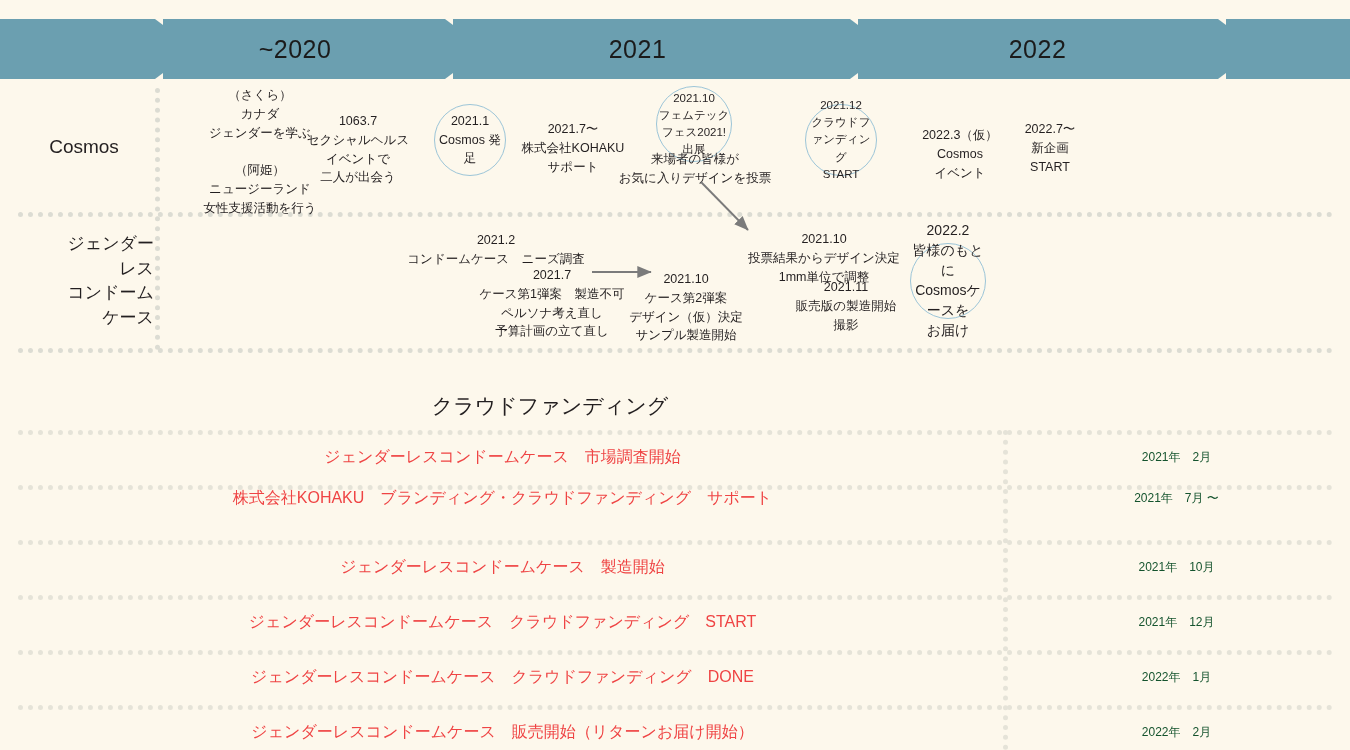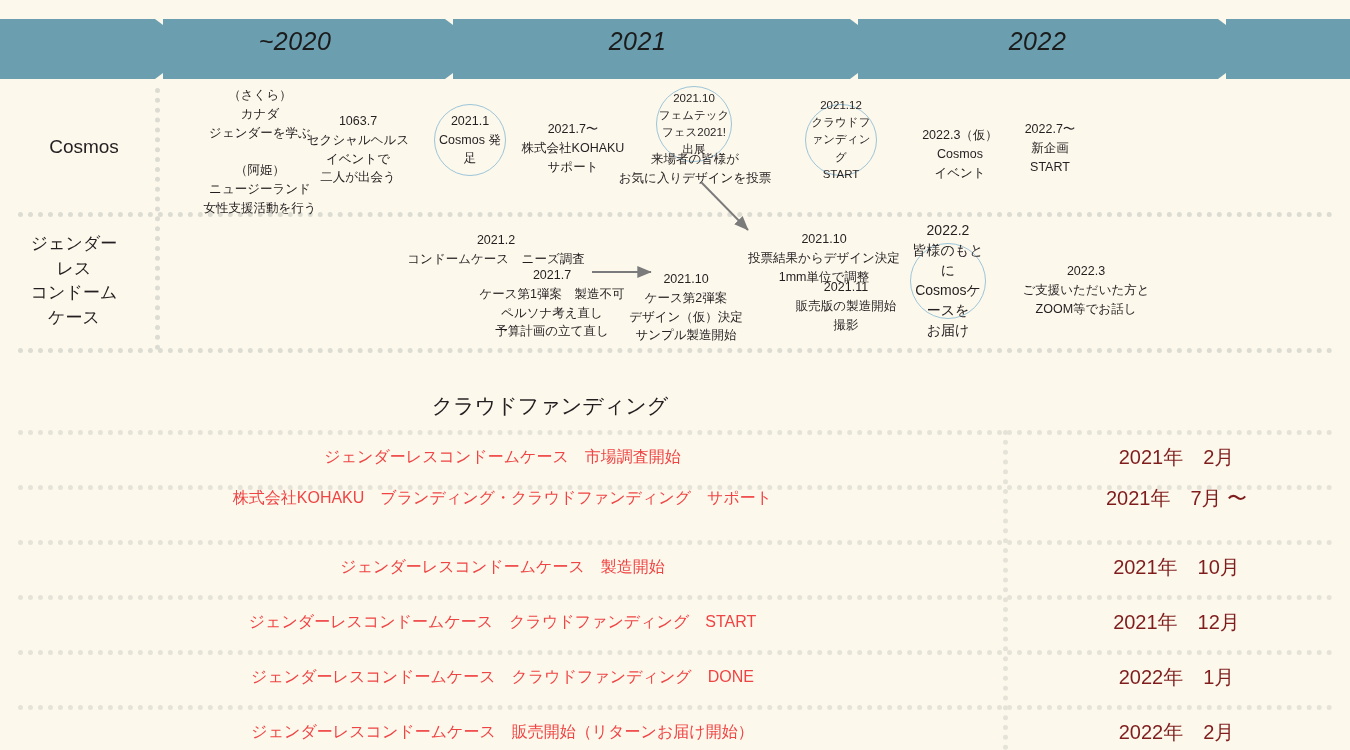--- a/index.html
+++ b/index.html
@@ -10,37 +10,36 @@
     font-family: "Liberation Sans", "DejaVu Sans", sans-serif;
     color: #231f20;
     overflow: hidden;
   }
   #root { position: relative; width: 1350px; height: 750px; }
 
   
   .timeline-bar { position: absolute; left: 0; top: 19px; width: 1350px; height: 60px; }
   .timeline-bar svg { display: block; }
   .chev-label {
-    position: absolute; top: 11px; height: 60px;
+    position: absolute; top: 19px; height: 60px;
     display: flex; align-items: center; justify-content: center;
     font-size: 25px; color: #1b1b1b; letter-spacing: .5px;
     font-family: "Liberation Sans", "DejaVu Sans", sans-serif;
-    font-style: italic;
   }
   .chev-label.c0 { left: 195px; width: 200px; }
   .chev-label.c1 { left: 540px; width: 195px; }
   .chev-label.c2 { left: 945px; width: 185px; }
 
   
   .row-label {
     position: absolute; text-align: center;
     font-size: 17px; line-height: 1.45; color: #231f20;
   }
   #label-cosmos { left: 20px; top: 133px; width: 128px; font-size: 19px; }
-  #label-case { left: 4px; top: 232px; width: 140px; }
+  #label-case { left: 14px; top: 232px; width: 140px; text-align: right; }
 
   
   .hrule {
     position: absolute; height: 0; border-top: 5px dotted #dcdcd3;
   }
   .vrule {
     position: absolute; width: 0; border-left: 5px dotted #dcdcd3;
   }
   .vrule.light { border-left-color: #e5e3d8; }
   .hrule.light { border-top-color: #e5e3d8; }
@@ -72,21 +71,21 @@
   }
   .trow { position: absolute; left: 0; width: 1350px; height: 55px; }
   .trow .desc {
     position: absolute; left: 20px; width: 965px; top: 0; height: 55px;
     display: flex; align-items: center; justify-content: center;
     font-size: 16px; color: #ef4444;
   }
   .trow .date {
     position: absolute; left: 1003px; width: 347px; top: 0; height: 55px;
     display: flex; align-items: center; justify-content: center;
-    font-size: 20px; color: #7f1d1d; text-align: center;
+    font-size: 12px; color: #14532d; text-align: center;
   }
 </style>
 </head>
 <body>
 
 <div id="root">
 
   <div class="timeline-bar">
     <svg width="1350" height="60" viewBox="0 0 1350 60" xmlns="http://www.w3.org/2000/svg">
       <g fill="#6b9fb0">
@@ -163,23 +162,20 @@
 1mm単位で調整</div>
   <div class="tnode" style="left:784px; top:278px; width:124px;">2021.11
 販売版の製造開始
 撮影</div>
 
   <div class="ocircle" style="left:910px; top:243px; width:76px; height:76px; font-size:14px; line-height:1.42;">2022.2
 皆様のもとに
 Cosmosケースを
 お届け</div>
 
-  <div class="tnode" style="left:995px; top:262px; width:182px;">2022.3
-ご支援いただいた方と
-ZOOM等でお話し</div>
 
   <svg class="arrow-layer" xmlns="http://www.w3.org/2000/svg">
     <defs>
       <marker id="ah" markerWidth="9" markerHeight="9" refX="7.2" refY="3.1" orient="auto">
         <path d="M0,0 L7.6,3.1 L0,6.2 Z" fill="#7b7b7b"></path>
       </marker>
     </defs>
     <line x1="701" y1="182" x2="748" y2="230" stroke="#7b7b7b" stroke-width="1.9" marker-end="url(#ah)"></line>
     <line x1="592" y1="272" x2="651" y2="272" stroke="#7b7b7b" stroke-width="1.9" marker-end="url(#ah)"></line>
   </svg>

